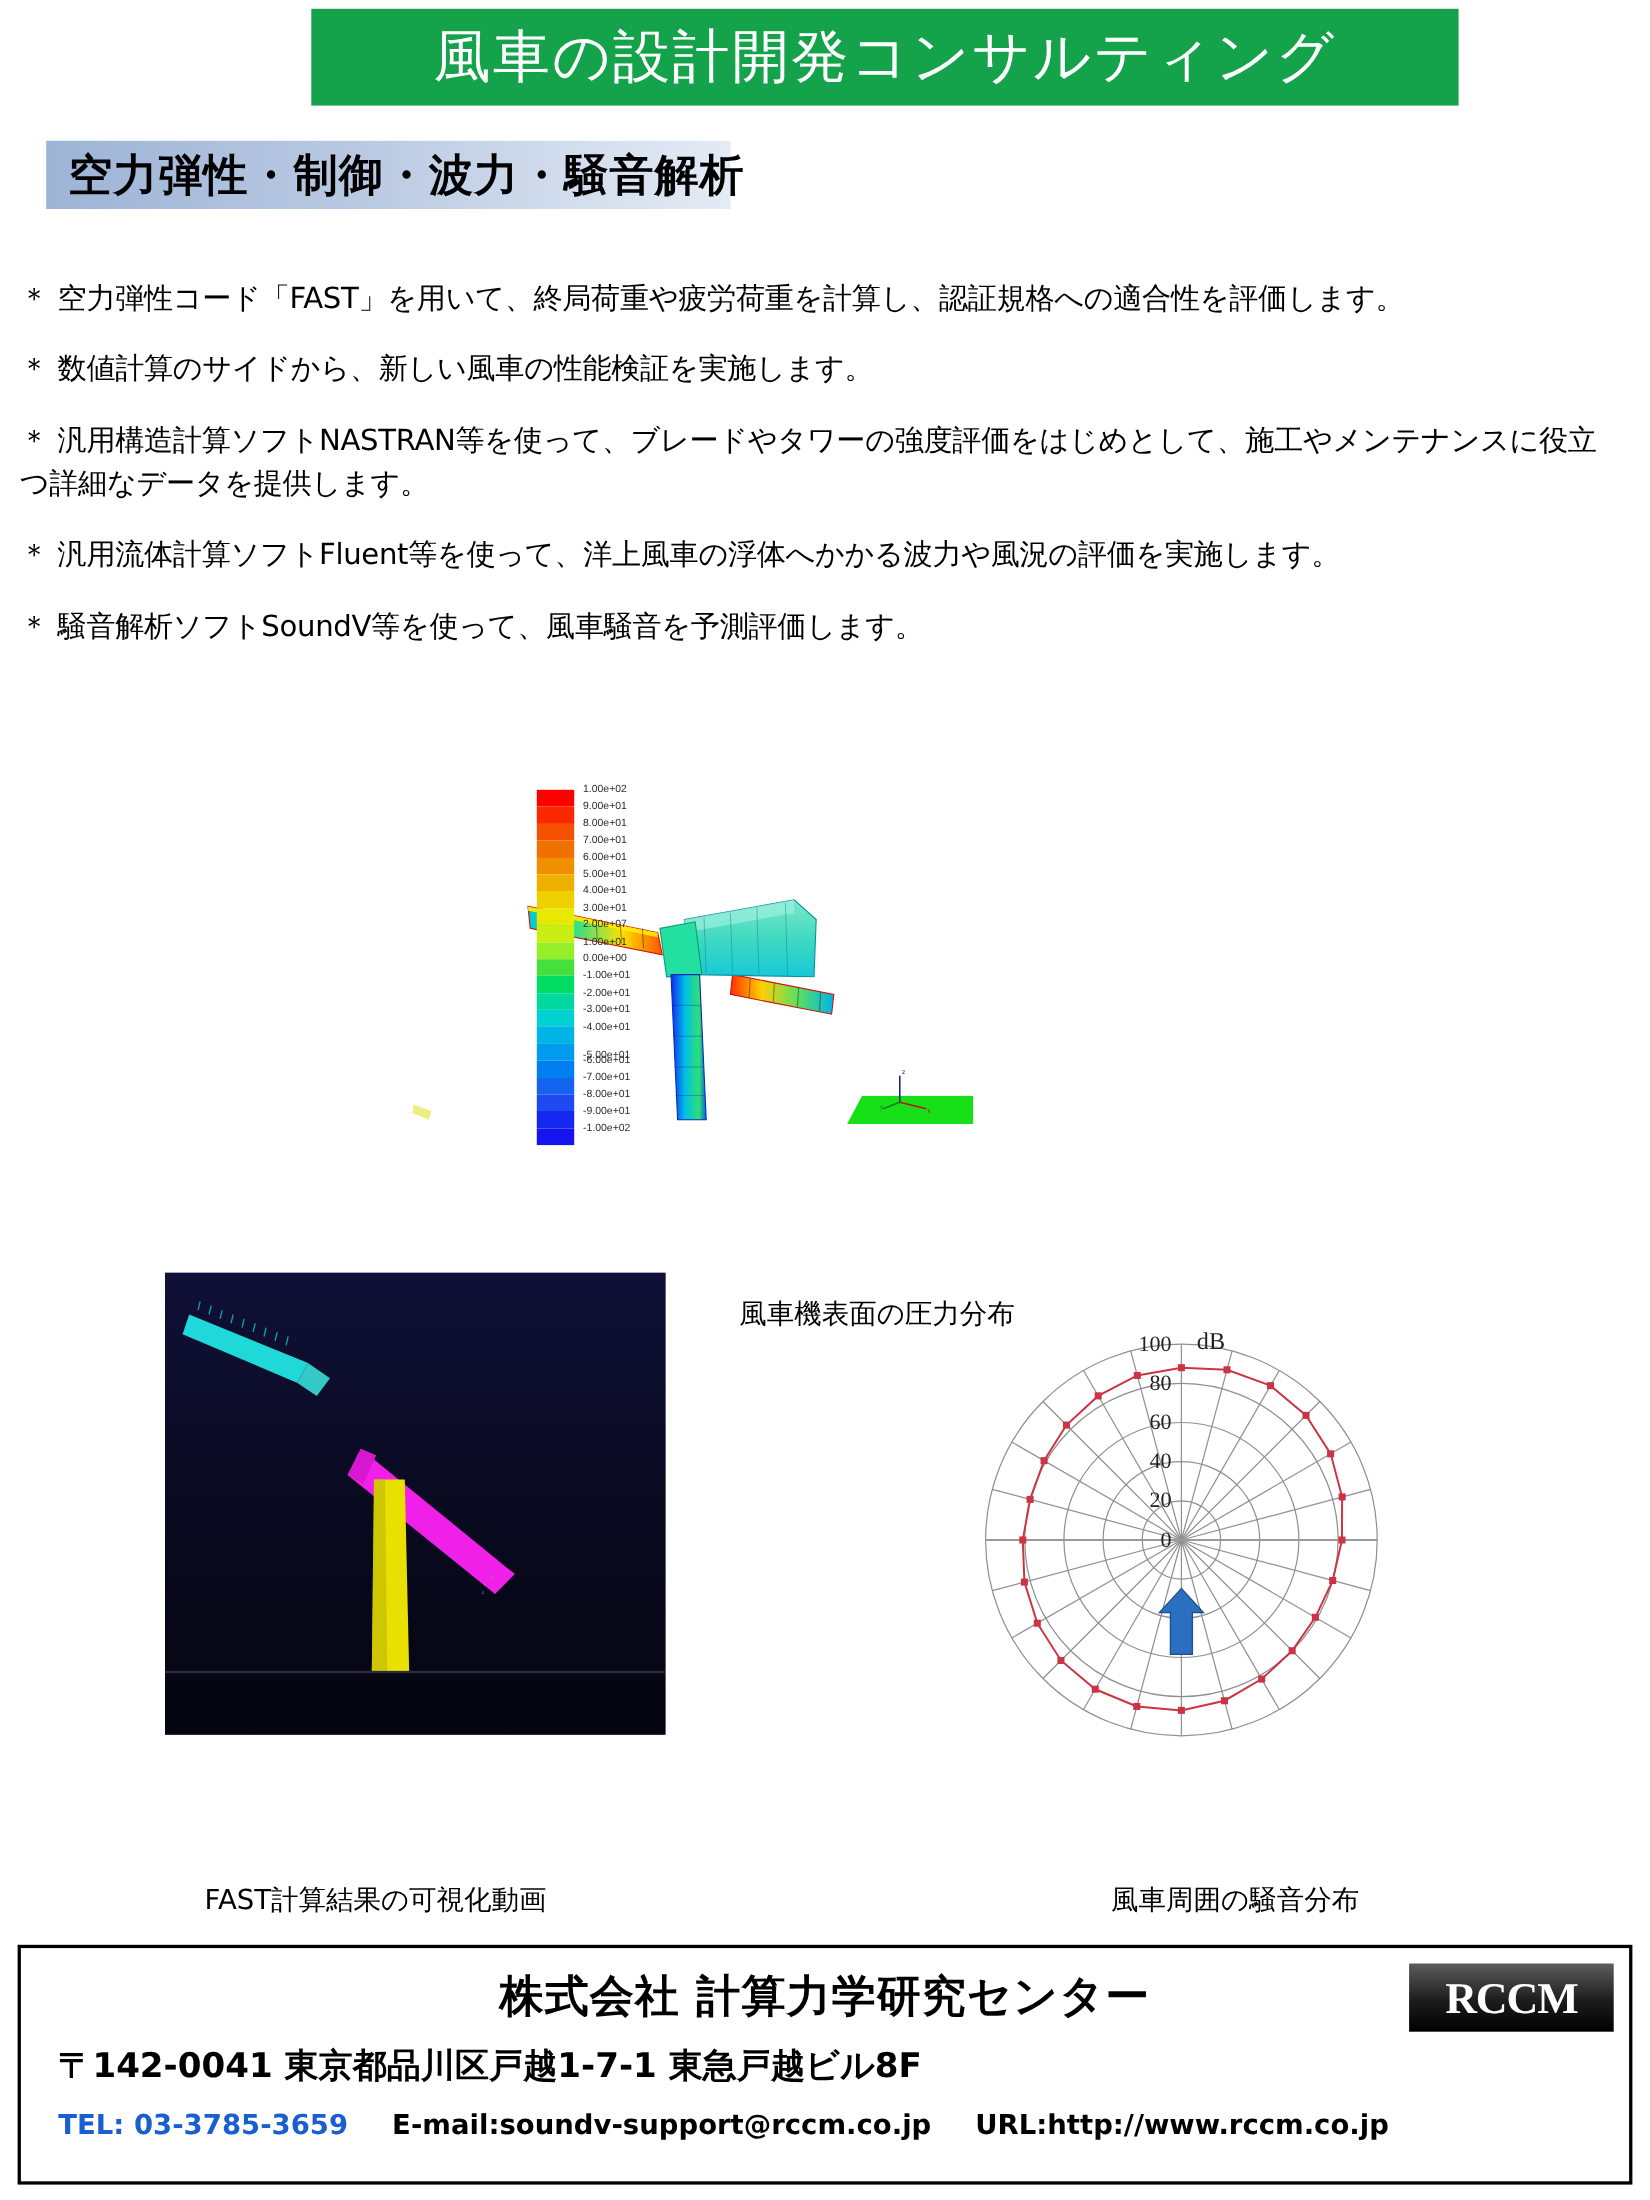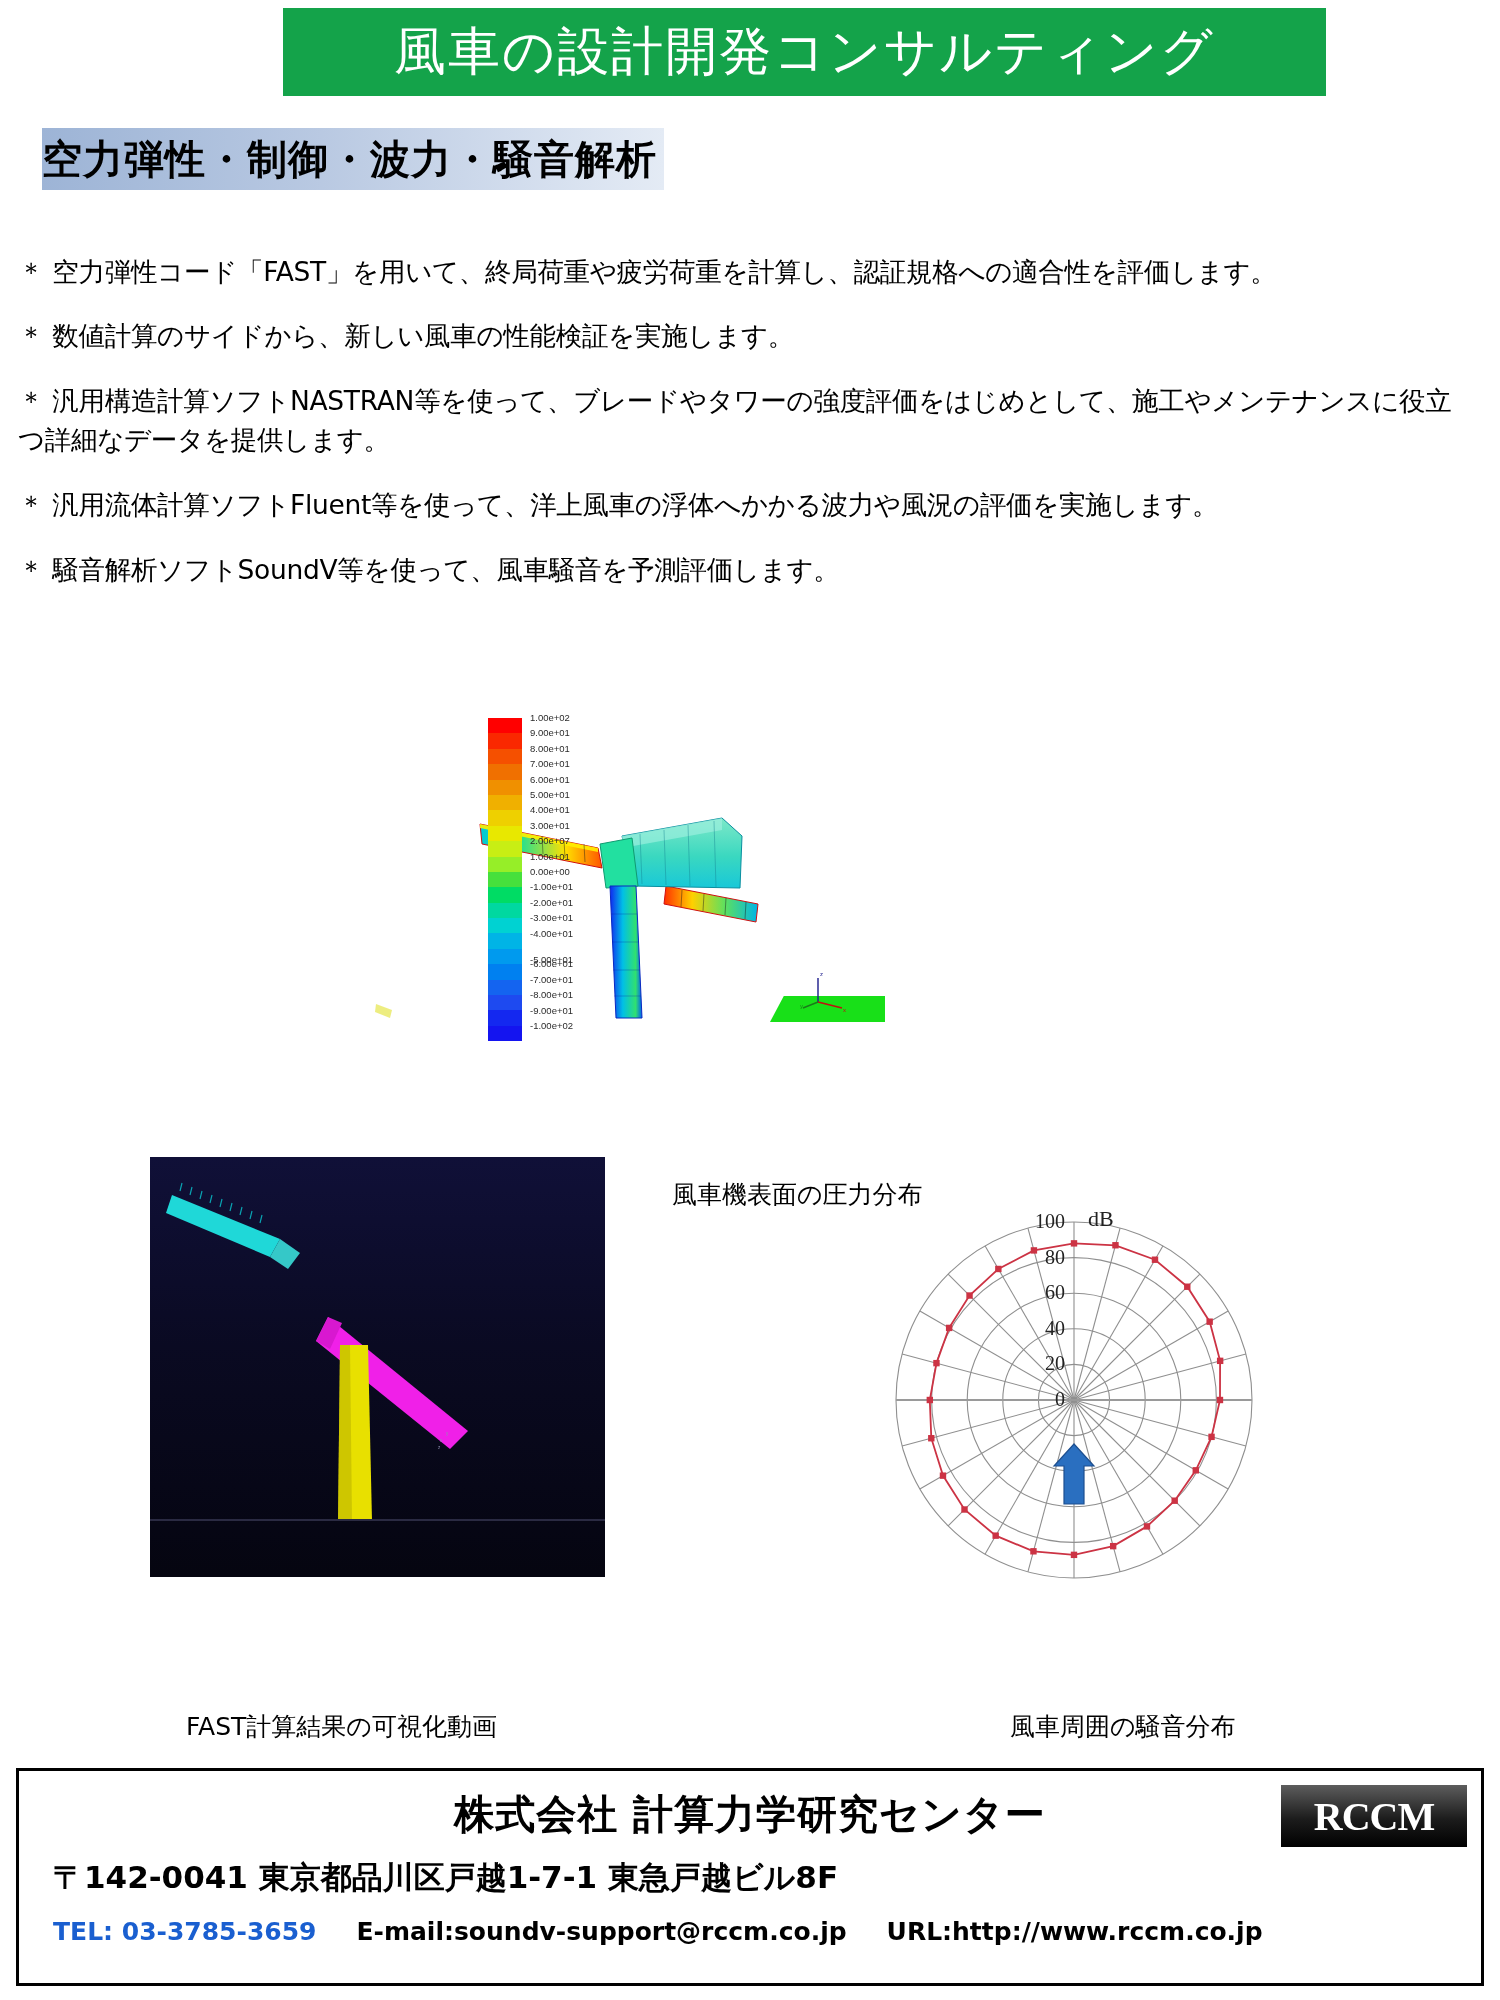--- a/index.html
+++ b/index.html
@@ -19,21 +19,21 @@
     white-space:nowrap;font-family:"DejaVu Sans","Liberation Sans",sans-serif;
   }
 
   
   .section-head{
     position:absolute;left:42px;top:128px;width:622px;height:62px;
     background:linear-gradient(to right,#9db4d6 0%,#b9c9e2 45%,#e4ebf5 100%);
     display:flex;align-items:center;
   }
   .section-head-text{
-    font-size:40px;font-weight:700;color:#000;
+    font-size:40px;font-weight:700;color:#000;padding-left:20px;
     letter-spacing:1px;white-space:nowrap;
     font-family:"DejaVu Sans","Liberation Sans",sans-serif;
   }
 
   
   .bullets{position:absolute;left:18px;top:226px;width:1460px;}
   .bullet{
     font-size:26.5px;line-height:1.45;color:#000;margin-bottom:26px;
     font-family:"DejaVu Sans","Liberation Sans",sans-serif;
     letter-spacing:-0.3px;

